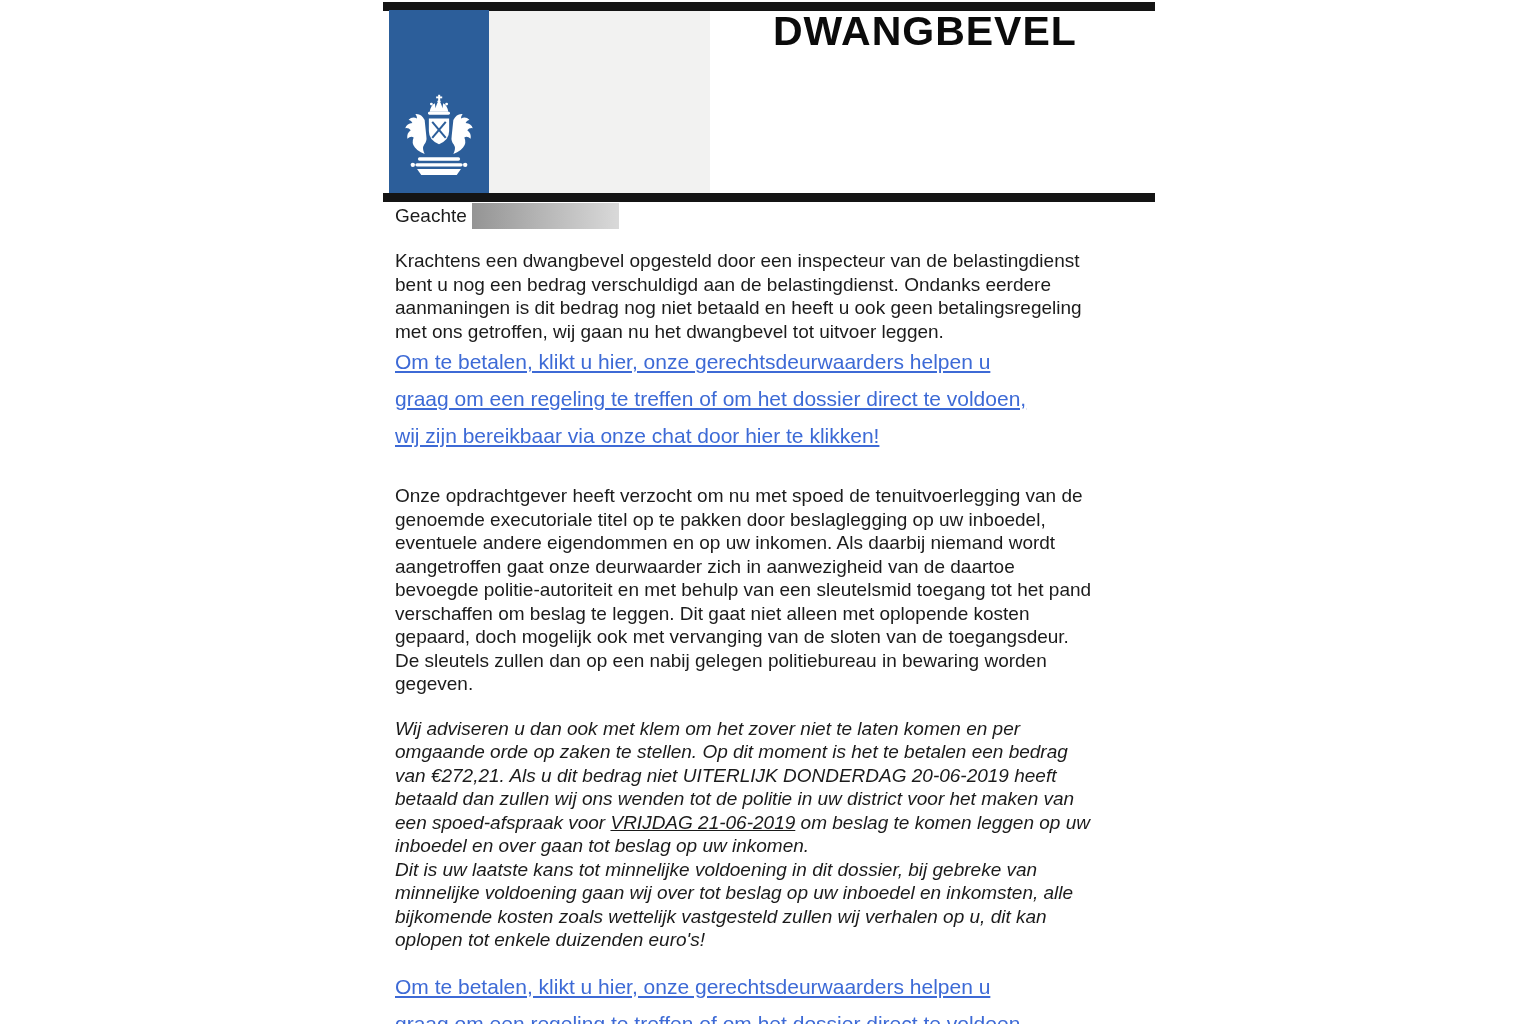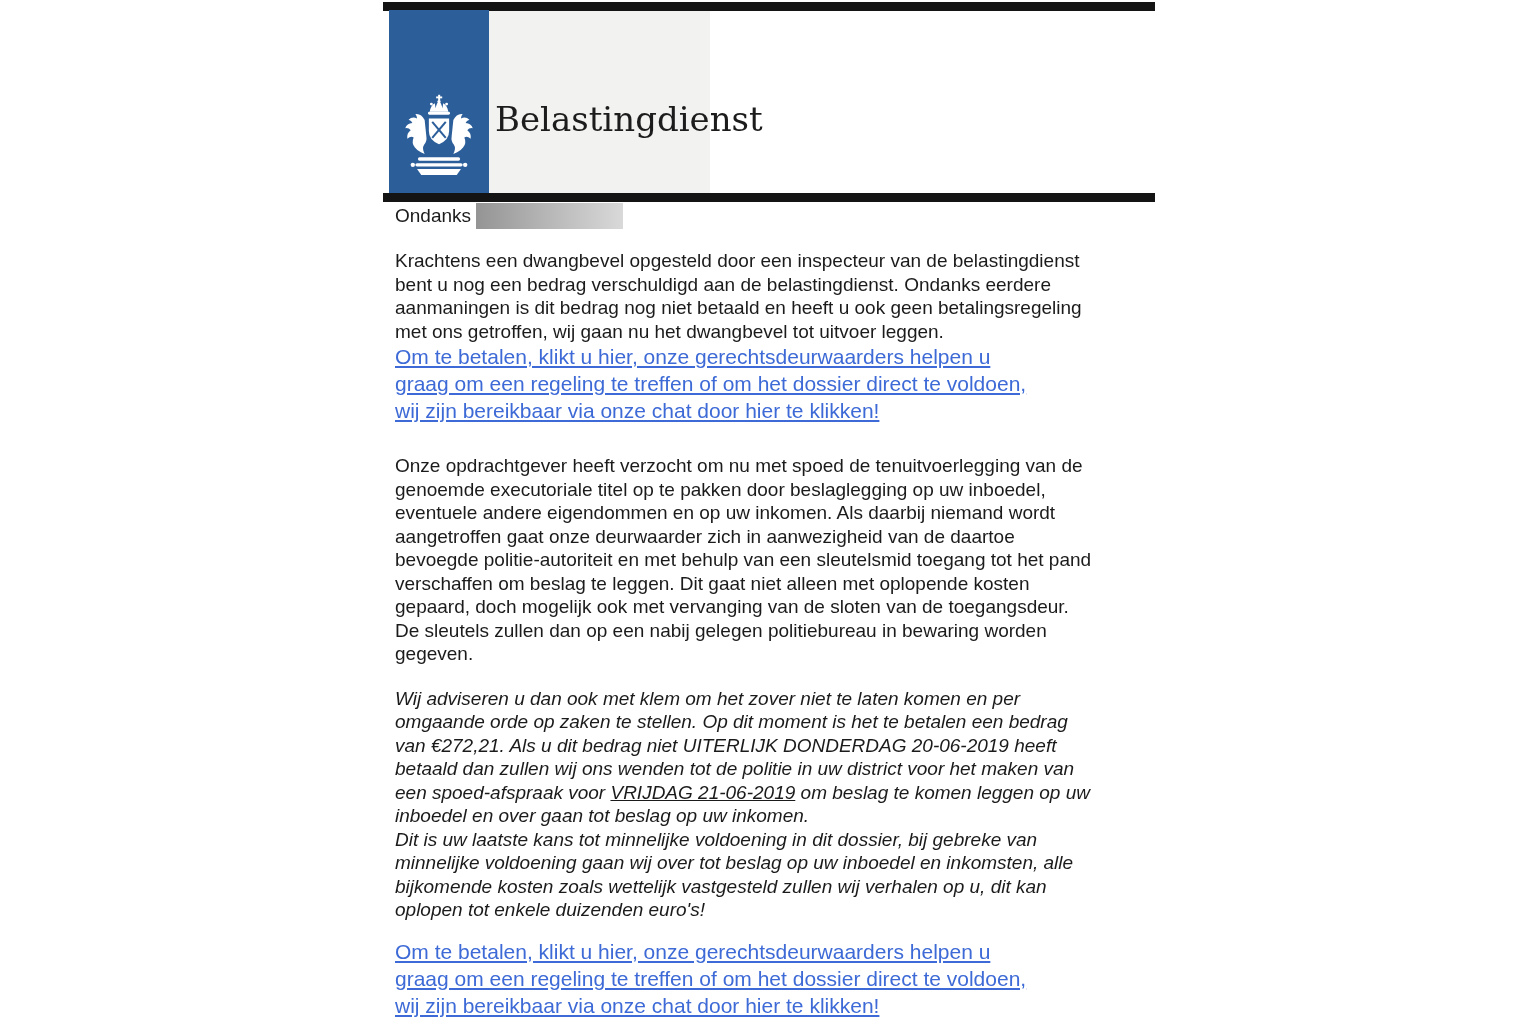--- a/index.html
+++ b/index.html
@@ -54,21 +54,21 @@
     filter:blur(0.6px);
   }
   .body-par { margin:0; white-space:pre-line; }
   .p1 { margin-top:19px; }
   .p2 { margin-top:30px; }
   .p3 { margin-top:21px;font-style:italic; }
   .italic { font-style:italic; }
   .pay-link {
     white-space:pre-line;
     color:#3D6AD6;
-    font-size:21px; line-height:27px;
+    font-size:21px; line-height:37px;
     text-decoration:underline;
     cursor:pointer;
   }
   .link-bottom { margin-top:16px; }
   .u { text-decoration:underline;margin-top:12px; }
 </style>
 </head>
 <body>
 
 <div class="doc">
@@ -102,29 +102,29 @@
           <rect x="17" y="81" width="56" height="4" rx="2"></rect>
           <path d="M19 88 h52 l-5 7 h-42 z"></path>
         </g>
         <g stroke="#2C5E9A" stroke-width="2.4" fill="none">
           <path d="M37 32 l16 19"></path>
           <path d="M53 32 l-16 19"></path>
         </g>
       </svg>
     </div>
 
-    <div class="brand">Belastingdienst</div>
+    <div class="doc-title">DWANGBEVEL</div>
   </div>
 
   <div class="rule bottom-rule"></div>
 
   <div class="letter">
 
     <div class="salutation-row">
-      <span>Ondanks</span>
+      <span>Geachte</span>
       <span class="redacted"></span>
     </div>
 
     <p class="body-par p1">Krachtens een dwangbevel opgesteld door een inspecteur van de belastingdienst
 bent u nog een bedrag verschuldigd aan de belastingdienst. Ondanks eerdere
 aanmaningen is dit bedrag nog niet betaald en heeft u ook geen betalingsregeling
 met ons getroffen, wij gaan nu het dwangbevel tot uitvoer leggen.</p>
 
     <div class="pay-link">Om te betalen, klikt u hier, onze gerechtsdeurwaarders helpen u
 graag om een regeling te treffen of om het dossier direct te voldoen,

